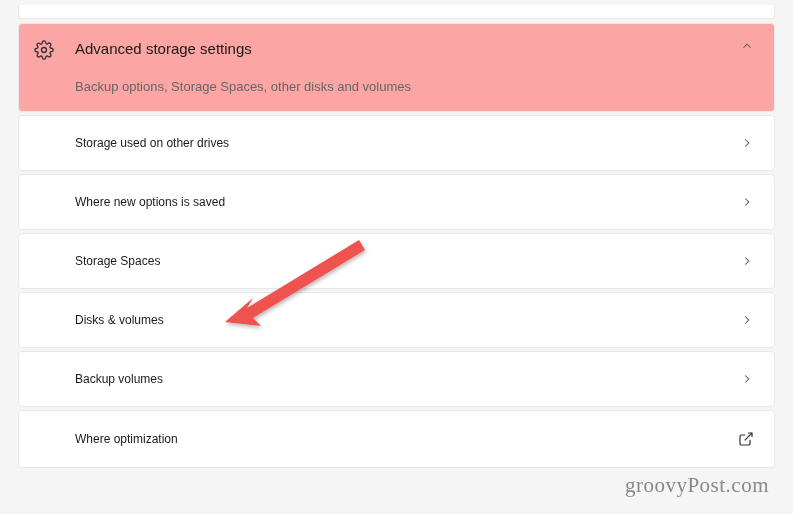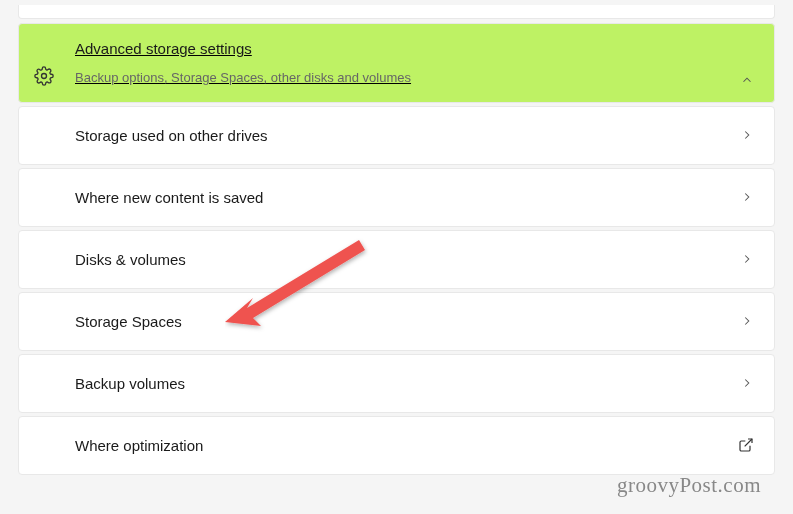--- a/index.html
+++ b/index.html
@@ -21,28 +21,27 @@
     .top-stub {
       height: 14px;
       background: #fff;
       border: 1px solid #e8e8e8;
       border-top: none;
       border-radius: 0 0 4px 4px;
       margin-bottom: 4px;
     }
     .section-header {
       display: flex;
-      align-items: flex-end;
-      background: #bef264;
+      align-items: flex-start;
+      background: #fca5a5;
       border: 1px solid #e8e8e8;
       border-radius: 4px;
       padding: 15px 20px 15px 14px;
       margin-bottom: 3px;
       cursor: pointer;
-      text-decoration: underline;
     }
     .section-icon {
       width: 22px;
       height: 22px;
       margin-right: 20px;
       display: flex;
       align-items: center;
       justify-content: center;
       color: #333;
     }
@@ -51,21 +50,21 @@
     }
     .section-title {
       font-size: 15px;
       color: #1a1a1a;
       line-height: 1.35;
     }
     .section-subtitle {
       font-size: 13px;
       color: #666;
       line-height: 1.35;
-      margin-top: 10px;
+      margin-top: 19px;
     }
     .chevron {
       width: 14px;
       height: 14px;
       color: #555;
       display: flex;
       align-items: center;
       justify-content: center;
     }
     .list-item {
@@ -73,41 +72,41 @@
       align-items: center;
       background: #fff;
       border: 1px solid #e8e8e8;
       border-radius: 4px;
       padding: 20px 20px 20px 56px;
       margin-bottom: 3px;
       cursor: pointer;
     }
     .list-label {
       flex: 1;
-      font-size: 15px;
+      font-size: 12px;
       color: #1a1a1a;
     }
     .open-icon {
       width: 16px;
       height: 16px;
       color: #333;
       display: flex;
       align-items: center;
       justify-content: center;
     }
     .arrow-annotation {
       position: absolute;
       left: 225px;
       top: 230px;
       pointer-events: none;
       z-index: 10;
     }
     .watermark {
       position: absolute;
-      right: 32px;
+      right: 24px;
       bottom: 16px;
       font-family: Georgia, serif;
       font-size: 21px;
       color: #888;
       letter-spacing: 0.5px;
       pointer-events: none;
     }
   </style>
 </head>
 <body>
@@ -136,39 +135,39 @@
   <div class="list-item">
     <span class="list-label">Storage used on other drives</span>
     <span class="chevron">
       <svg viewBox="0 0 24 24" width="14" height="14" fill="none" stroke="currentColor" stroke-width="1.8">
           <polyline points="9 18 15 12 9 6"></polyline>
         </svg>
     </span>
   </div>
 
   <div class="list-item">
-    <span class="list-label">Where new content is saved</span>
+    <span class="list-label">Where new options is saved</span>
+    <span class="chevron">
+      <svg viewBox="0 0 24 24" width="14" height="14" fill="none" stroke="currentColor" stroke-width="1.8">
+          <polyline points="9 18 15 12 9 6"></polyline>
+        </svg>
+    </span>
+  </div>
+
+  <div class="list-item">
+    <span class="list-label">Storage Spaces</span>
     <span class="chevron">
       <svg viewBox="0 0 24 24" width="14" height="14" fill="none" stroke="currentColor" stroke-width="1.8">
           <polyline points="9 18 15 12 9 6"></polyline>
         </svg>
     </span>
   </div>
 
   <div class="list-item">
     <span class="list-label">Disks &amp; volumes</span>
-    <span class="chevron">
-      <svg viewBox="0 0 24 24" width="14" height="14" fill="none" stroke="currentColor" stroke-width="1.8">
-          <polyline points="9 18 15 12 9 6"></polyline>
-        </svg>
-    </span>
-  </div>
-
-  <div class="list-item">
-    <span class="list-label">Storage Spaces</span>
     <span class="chevron">
       <svg viewBox="0 0 24 24" width="14" height="14" fill="none" stroke="currentColor" stroke-width="1.8">
           <polyline points="9 18 15 12 9 6"></polyline>
         </svg>
     </span>
   </div>
 
   <div class="list-item">
     <span class="list-label">Backup volumes</span>
     <span class="chevron">

